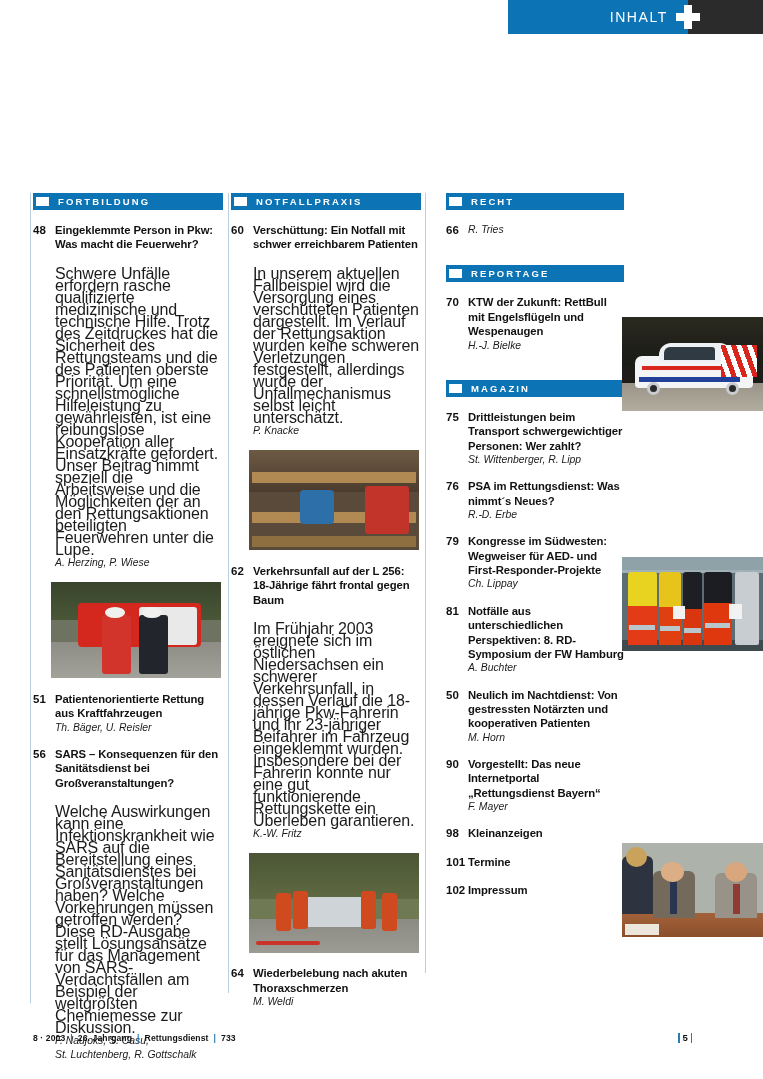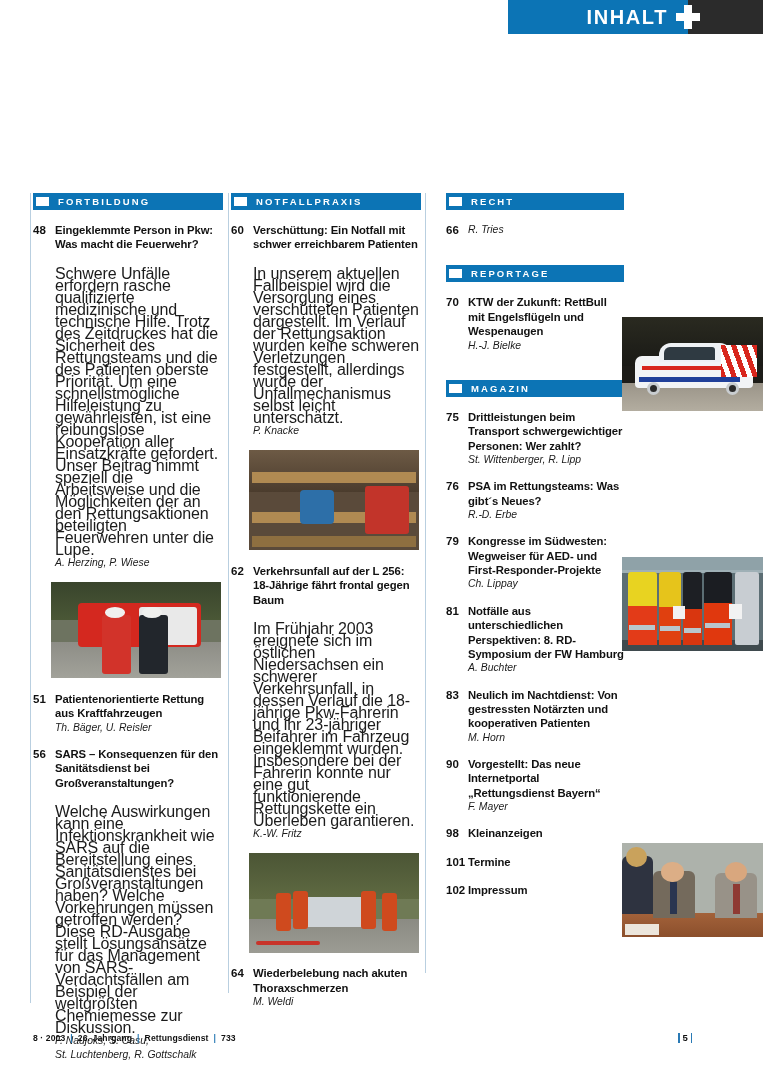--- a/index.html
+++ b/index.html
@@ -17,21 +17,21 @@
     position:absolute; top:0; left:508px; width:180px; height:34px;
     background:#0c74b5;
   }
   .header-dark {
     position:absolute; top:0; left:688px; width:75px; height:34px;
     background:#2b2b2b;
   }
   .header-title {
     position:absolute; top:0; left:508px; width:160px; height:34px;
     display:flex; align-items:center; justify-content:flex-end;
-    color:#ffffff; font-size:20px; letter-spacing:1.6px; font-weight:700;
+    color:#ffffff; font-size:14px; letter-spacing:1.6px; font-weight:400;
   }
   .header-cross { position:absolute; top:5px; left:676px; width:24px; height:24px; }
   .header-cross::before, .header-cross::after {
     content:""; position:absolute; background:#ffffff;
   }
   .header-cross::before { left:8px; top:0; width:8px; height:24px; }
   .header-cross::after  { left:0; top:8px; width:24px; height:8px; }
 
   
   .col { position:absolute; top:193px; }
@@ -331,21 +331,21 @@
       <div class="pg">75</div>
       <div class="body">
         <div class="ttl">Drittleistungen beim Transport schwergewichtiger Personen: Wer zahlt?</div>
         <div class="auth">St. Wittenberger, R. Lipp</div>
       </div>
     </div>
 
     <div class="entry simple">
       <div class="pg">76</div>
       <div class="body">
-        <div class="ttl">PSA im Rettungsteams: Was gibt´s Neues?</div>
+        <div class="ttl">PSA im Rettungsdienst: Was nimmt´s Neues?</div>
         <div class="auth">R.-D. Erbe</div>
       </div>
     </div>
 
     <div class="entry simple">
       <div class="pg">79</div>
       <div class="body">
         <div class="ttl">Kongresse im Südwesten: Wegweiser für AED- und First-Responder-Projekte</div>
         <div class="auth">Ch. Lippay</div>
       </div>
@@ -353,21 +353,21 @@
 
     <div class="entry simple">
       <div class="pg">81</div>
       <div class="body">
         <div class="ttl">Notfälle aus unterschiedlichen Perspektiven: 8. RD-Symposium der FW Hamburg</div>
         <div class="auth">A. Buchter</div>
       </div>
     </div>
 
     <div class="entry simple">
-      <div class="pg">83</div>
+      <div class="pg">50</div>
       <div class="body">
         <div class="ttl">Neulich im Nachtdienst: Von gestressten Notärzten und kooperativen Patienten</div>
         <div class="auth">M. Horn</div>
       </div>
     </div>
 
     <div class="entry simple">
       <div class="pg">90</div>
       <div class="body">
         <div class="ttl">Vorgestellt: Das neue Internetportal „Rettungsdienst Bayern“</div>

